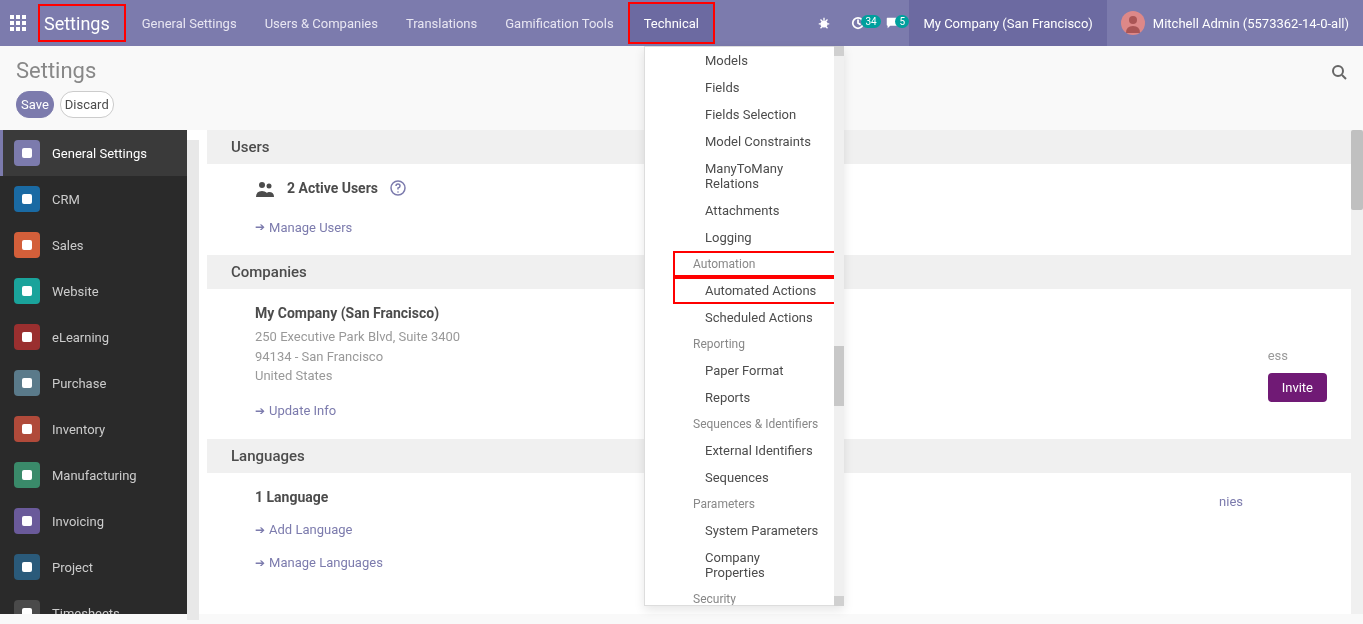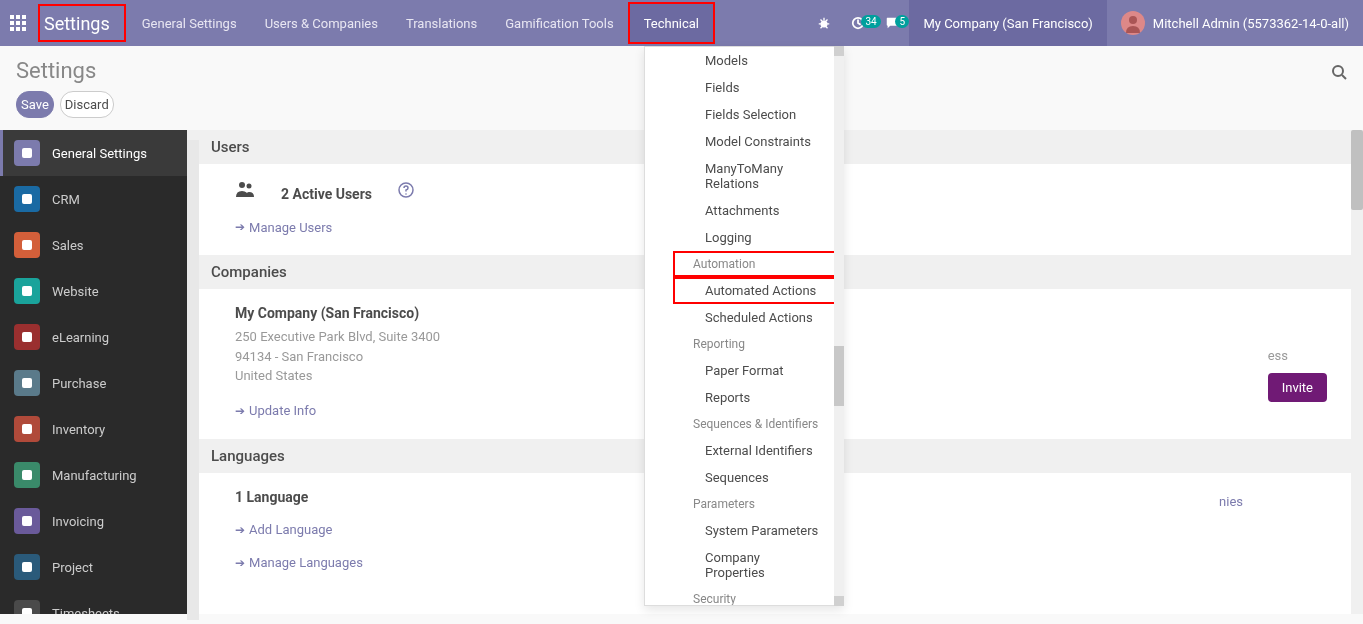--- a/index.html
+++ b/index.html
@@ -27,27 +27,27 @@
 .btn { padding: 5px 4px; font-size: 13px; border: 1px solid #ccc; background: #fff; border-radius: 13px; cursor: pointer; color: #4c4c4c; }
 .btn-primary { background: #7c7bad; border-color: #7c7bad; color: #fff; }
 
 .main-area { display: flex; height: calc(624px - 46px - 94px); }
 .sidebar { width: 187px; background: #2a2a2a; padding: 0; overflow-y: auto; }
 .sidebar-item { display: flex; align-items: center; padding: 10px 14px; color: #ccc; font-size: 13px; cursor: pointer; gap: 12px; }
 .sidebar-item.active { background: #3a3a3a; color: #fff; border-left: 3px solid #7c7bad; padding-left: 11px; }
 .sidebar-icon { width: 26px; height: 26px; border-radius: 4px; display: flex; align-items: center; justify-content: center; flex-shrink: 0; }
 
 .content { flex: 1; overflow-y: auto; background: #fff; position: relative; }
-.content-inner { margin-right: 12px; position: relative; }
+.content-inner { margin-right: 12px; position: relative; padding-left: 20px; }
 .content-scrollbar { position: absolute; right: 0; top: 0; width: 12px; height: 100%; background: #f0f0f0; }
 .content-scrollbar-thumb { position: absolute; right: 0; top: 0; width: 12px; height: 80px; background: #c0c0c0; border-radius: 2px; }
 
 .section-header { background: #f0f0f0; padding: 8px 24px; font-size: 15px; color: #4c4c4c; font-weight: 500; }
 .section-body { padding: 16px 48px 20px 48px; background: #fff; }
-.users-row { display: flex; align-items: flex-end; gap: 26px; }
+.users-row { display: flex; align-items: flex-start; gap: 12px; }
 .users-label { font-weight: bold; font-size: 14px; color: #4c4c4c; }
 .help-icon { color: #7c7bad; }
 .link-row { margin-top: 14px; }
 .link { color: #7c7bad; font-size: 13px; cursor: pointer; display: inline-flex; align-items: center; gap: 4px; }
 .link-arrow { font-size: 12px; }
 
 .company-name { font-weight: bold; font-size: 14px; color: #4c4c4c; margin-bottom: 6px; }
 .company-addr { color: #999; font-size: 13px; line-height: 1.5; }
 
 .invite-row { position: absolute; top: 218px; right: 36px; display: flex; align-items: flex-start; gap: 10px; flex-direction: column; }

